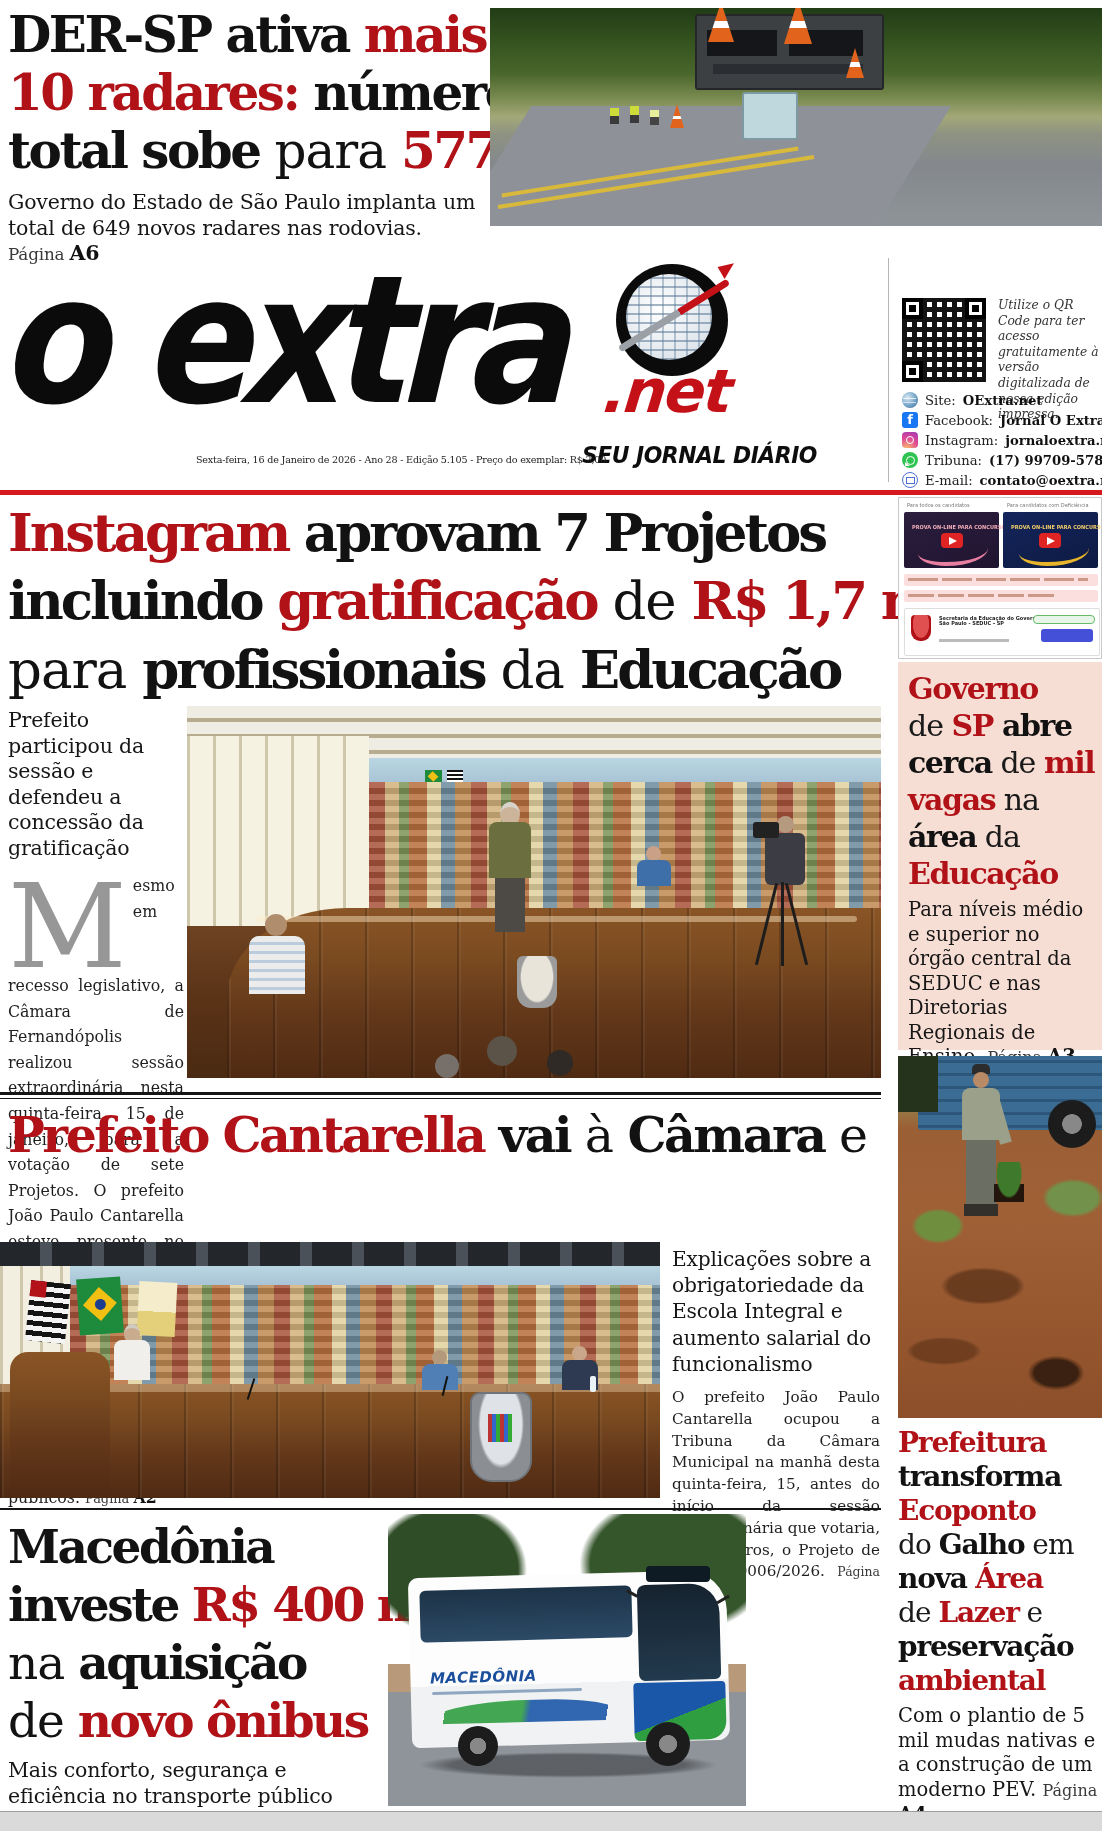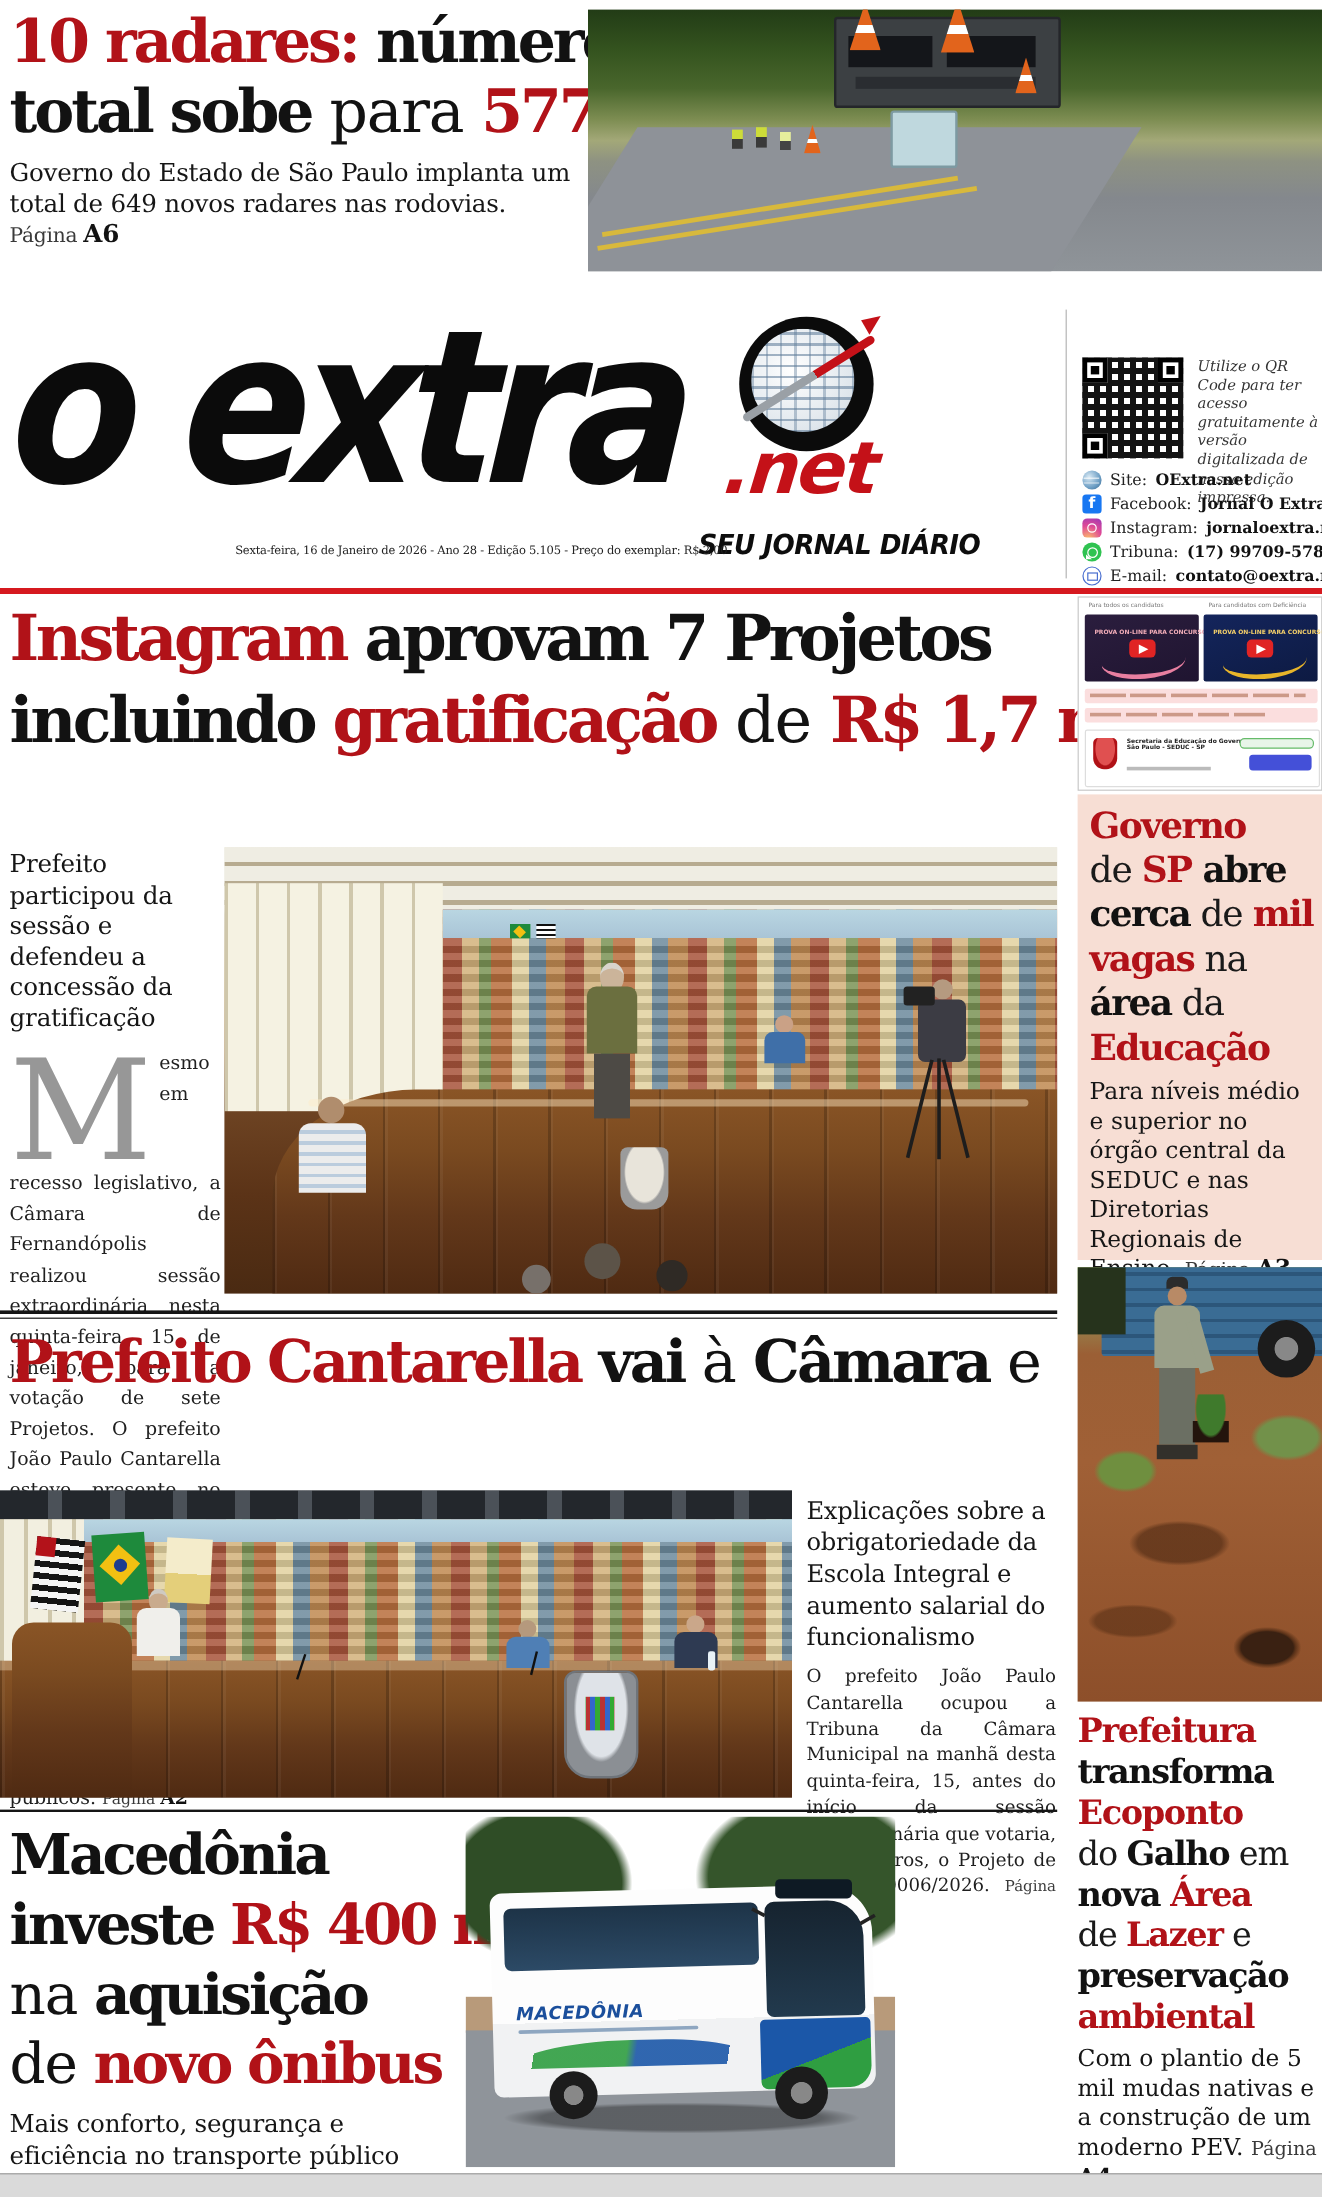--- a/index.html
+++ b/index.html
@@ -72,20 +72,21 @@
   .playbtn{position:absolute;width:22px;height:15px;background:#e02424;border-radius:4px;}
   .playbtn::after{content:"";position:absolute;left:8px;top:3.5px;border-left:8px solid #fff;border-top:4px solid transparent;border-bottom:4px solid transparent;}
   .ribbon{position:absolute;width:70px;height:26px;border-bottom:4px solid #e8b52a;border-radius:0 0 60% 40%;}
 </style>
 </head>
 <body>
 
 <div id="page">
 
   <div class="abs" style="left:8px;top:6px;width:482px;">
+    <div class="hl hl-top"><span class="k">DER-SP ativa </span><span class="r">mais</span></div>
     <div class="hl hl-top"><span class="r">10 radares:</span><span class="k"> número</span></div>
     <div class="hl hl-top"><span class="k">total sobe </span><span class="w">para </span><span class="r">577</span></div>
     <div class="deck" style="margin-top:10px;width:472px;"><span>Governo do Estado de São Paulo implanta um total de 649 novos radares nas rodovias. </span><span class="pgl">Página </span><span class="pgn">A6</span></div>
   </div>
 
   <div class="ph" style="left:490px;top:8px;width:612px;height:218px;background:linear-gradient(180deg,#223c16 0,#35541f 16%,#49662c 30%,#7d8d52 42%,#a3a878 50%,#8e9282 58%,#84888d 72%,#8f9499 100%);">
     <div class="s" style="left:-40px;bottom:-10px;width:420px;height:130px;background:#8e9298;transform:skewX(-32deg);transform-origin:bottom left;"></div>
     <div class="s" style="left:10px;bottom:52px;width:300px;height:4px;background:#d8b93c;transform:rotate(-9deg);"></div>
     <div class="s" style="left:6px;bottom:42px;width:320px;height:4px;background:#d8b93c;transform:rotate(-9deg);"></div>
     <div class="s" style="left:205px;top:6px;width:185px;height:72px;background:#3c4043;border:2px solid #24262a;border-radius:3px;">
@@ -159,20 +160,21 @@
         <span>E-mail: </span>
         <span class="cval">contato@oextra.net</span>
       </div>
   </div>
 
   <div class="abs redrule" style="left:0;top:490px;width:1102px;height:5px;"></div>
 
   <div class="abs" style="left:8px;top:498px;">
     <div class="hl hl-lead"><span class="r">Instagram</span><span class="k"> aprovam 7 Projetos</span></div>
     <div class="hl hl-lead"><span class="k">incluindo </span><span class="r">gratificação</span><span class="w"> de </span><span class="r">R$ 1,7 mil</span></div>
+    <div class="hl hl-lead"><span class="w">para </span><span class="k">profissionais</span><span class="w"> da </span><span class="k">Educação</span></div>
   </div>
 
   <div class="abs" style="left:8px;top:708px;width:176px;">
     <div class="deck">Prefeito participou da sessão e defendeu a concessão da gratificação</div>
     <div class="body-txt" style="margin-top:12px;">
       <span class="dcap">M</span><span>esmo em recesso legislativo, a Câmara de Fernandópolis realizou sessão extraordinária nesta quinta-feira, 15 de janeiro, para a votação de sete Projetos. O prefeito João Paulo Cantarella esteve presente no início da sessão para alguns esclarecimentos sobre o Projeto que cria a gratificação de dedicação exclusiva e sobre o que dispõe sobre revisão salarial dos funcionários públicos. </span><span class="pgl">Página </span><span class="pgn">A2</span>
     </div>
   </div>
 
   <div class="ph" style="left:187px;top:706px;width:694px;height:372px;background:linear-gradient(180deg,#eceade 0,#efece2 13%,#d7d0bd 15%,#c9b488 30%,#b48d5e 46%,#6e4423 58%,#5b3317 78%,#4a2a12 100%);">

